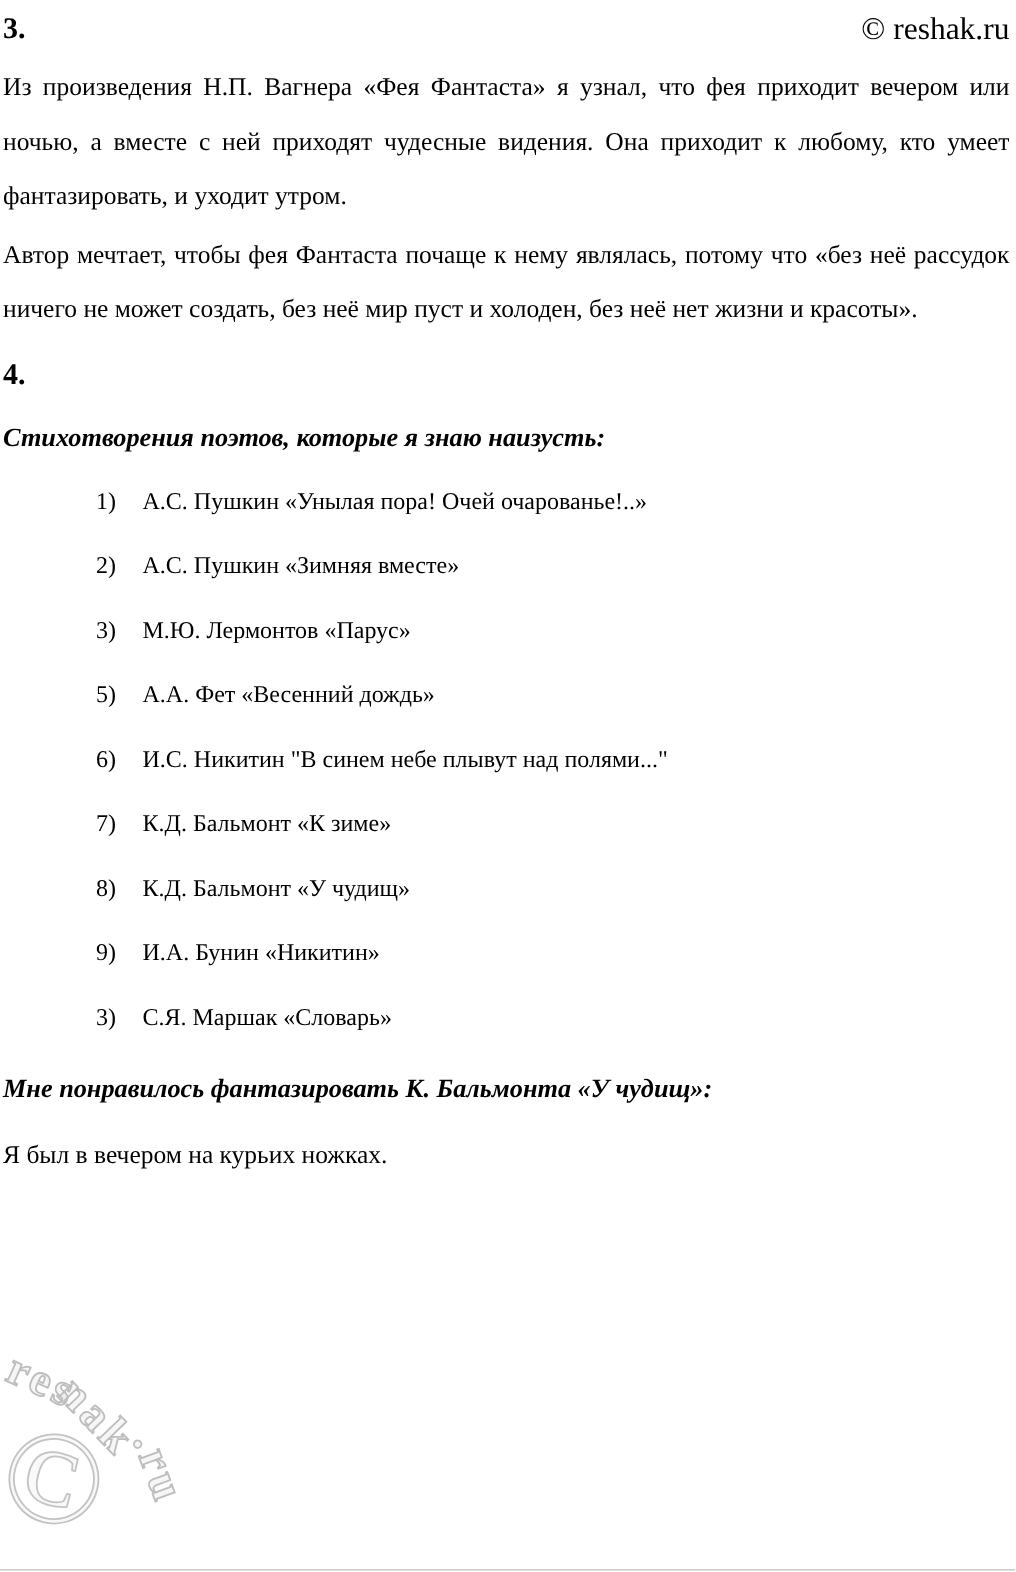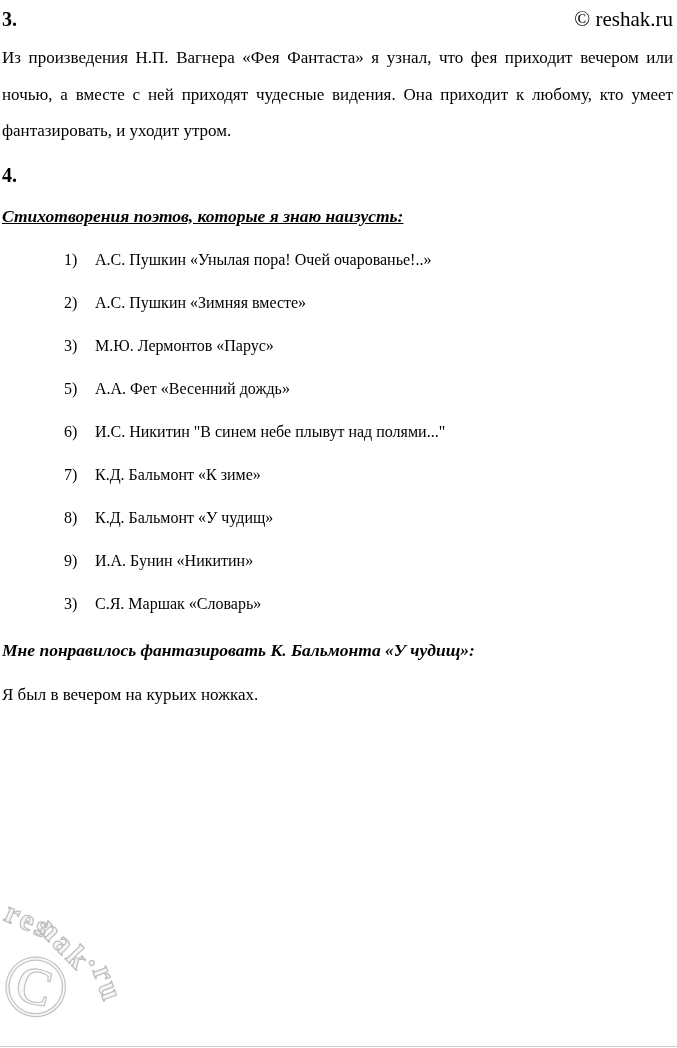--- a/index.html
+++ b/index.html
@@ -42,21 +42,20 @@
     height: 30px;
     line-height: 30px;
   }
   .list-heading {
     font-weight: bold;
     font-style: italic;
     font-size: 17.5px;
     margin-top: 13px;
     height: 26px;
     line-height: 26px;
-    text-decoration: underline;
   }
   .poems-list { margin-top: 9px; }
   .poem-item {
     line-height: 43px;
     font-size: 16px;
     padding-left: 62px;
     white-space: nowrap;
   }
   .item-num {
     display: inline-block;
@@ -121,20 +120,21 @@
 <body>
 
 <div class="page">
 
   <div class="header-row">
     <span class="task-num">3.</span>
     <span class="brand">© reshak.ru</span>
   </div>
 
   <p class="par">Из произведения Н.П. Вагнера «Фея Фантаста» я узнал, что фея приходит вечером или ночью, а вместе с ней приходят чудесные видения. Она приходит к любому, кто умеет фантазировать, и уходит утром.</p>
+  <p class="par">Автор мечтает, чтобы фея Фантаста почаще к нему являлась, потому что «без неё рассудок ничего не может создать, без неё мир пуст и холоден, без неё нет жизни и красоты».</p>
 
   <div class="task-num-2">4.</div>
 
   <div class="list-heading">Стихотворения поэтов, которые я знаю наизусть:</div>
 
   <div class="poems-list">
     <div class="poem-item">
       <span class="item-num">1)</span><span class="item-text">А.С. Пушкин «Унылая пора! Очей очарованье!..»</span>
     </div>
     <div class="poem-item">

